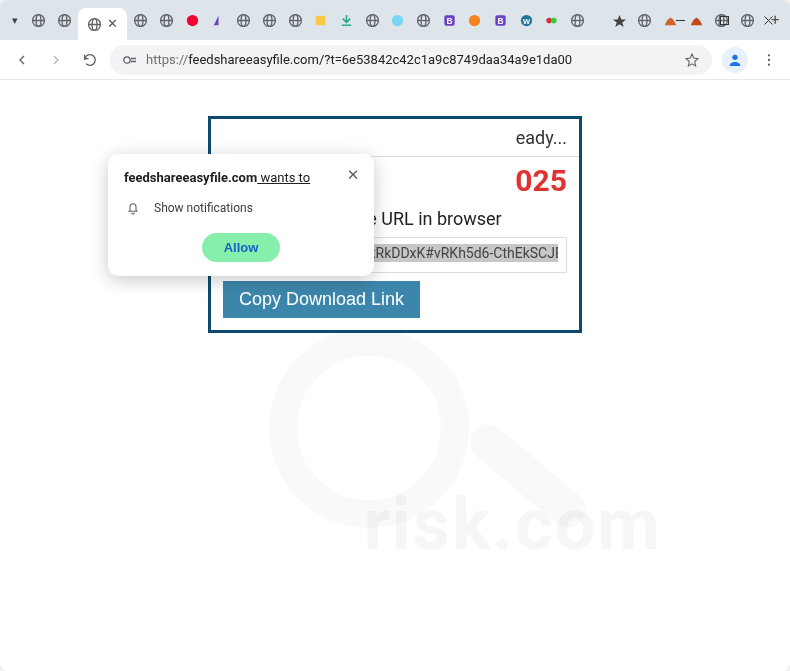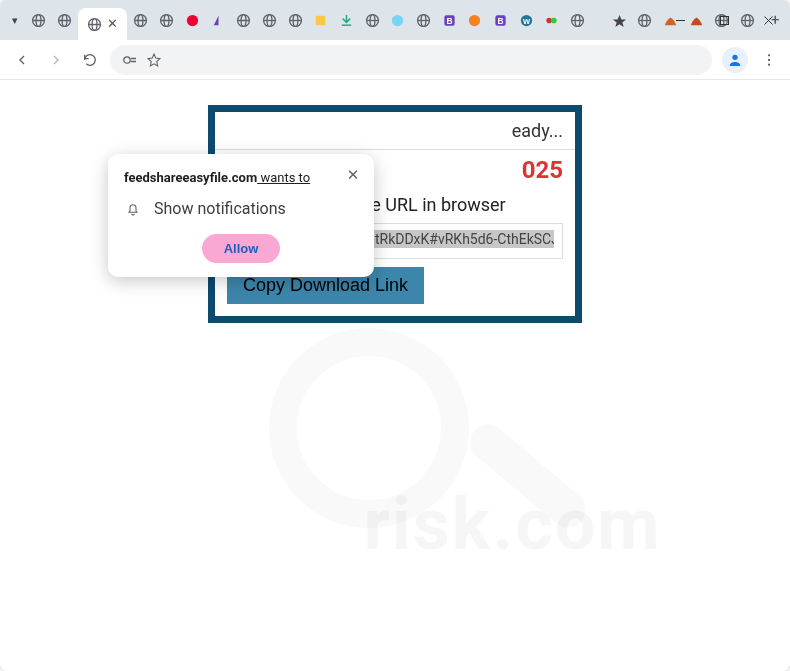--- a/index.html
+++ b/index.html
@@ -134,35 +134,35 @@
 
 .content {
   position: relative;
   background: #fff;
   height: calc(100% - 80px);
 }
 
 .card {
   position: absolute;
   left: 208px;
-  top: 25px;
+  top: 36px;
   width: 374px;
-  border: 7px solid #0c4a6e;
+  border: 3px solid #0c4a6e;
   background: #fff;
   z-index: 2;
 }
 .card-header {
   padding: 8px 12px;
   border-bottom: 1px solid #ddd;
   font-size: 18px;
   color: #333;
   text-align: right;
 }
 .card-num {
-  font-size: 24px;
+  font-size: 30px;
   color: #d33;
   font-weight: 700;
   padding: 6px 12px 8px 12px;
   text-align: right;
 }
 .card-instr {
   padding: 2px 12px 6px 12px;
   font-size: 18px;
   color: #222;
 }
@@ -179,21 +179,21 @@
   padding: 1px 2px;
   display: inline-block;
   white-space: nowrap;
   overflow: hidden;
   max-width: 100%;
 }
 .copy-btn {
   margin: 0 12px 12px 12px;
   display: inline-block;
   background: #3d86ab;
-  color: #000000;
+  color: #ffffff;
   font-size: 18px;
   padding: 8px 16px;
   border: none;
   text-align: right;
 }
 
 
 .notif {
   position: absolute;
   left: 108px;
@@ -203,25 +203,25 @@
   border-radius: 10px;
   box-shadow: 0 4px 18px rgba(0,0,0,0.22);
   padding: 16px 16px 14px 16px;
   z-index: 10;
 }
 .notif-title { font-size: 13px; color: #202124; font-weight: 700; margin-bottom: 14px;}
 .notif-title .site { font-weight: 700; margin-top: 25px; }
 .notif-title .rest { font-weight: 400; text-decoration: underline; }
 .notif-row { display: flex; align-items: center; gap: 12px; margin-bottom: 16px; }
 .notif-bell { width: 18px; height: 18px; color: #5f6368; display:flex; align-items:center; justify-content:center;}
-.notif-row span { font-size: 16px; color: #3c4043; }
+.notif-row span { font-size: 12px; color: #3c4043; }
 .notif-close { position: absolute; top: 12px; right: 12px; width: 18px; height: 18px; color: #5f6368; font-size: 15px; line-height:1; display:flex; align-items:center; justify-content:center;}
 .notif-btns { display: flex; gap: 10px; justify-content: center; }
 .notif-btn {
-  background: #f9a8d4;
+  background: #86efac;
   color: #1a5fc4;
   font-size: 13px;
   font-weight: 600;
   border: none;
   border-radius: 18px;
   padding: 7px 22px;
 }
 
 
 .globe { stroke: #5f6368; fill: none; stroke-width: 1.4; }
@@ -452,20 +452,21 @@
       </div>
 
     <div class="addr">
       <div class="secure">
           <svg viewBox="0 0 16 16" width="16" height="16">
             <circle cx="5" cy="8" r="3.2" fill="none" stroke="#5f6368" stroke-width="1.3"></circle>
             <line x1="9" y1="6.5" x2="14" y2="6.5" stroke="#5f6368" stroke-width="1.3"></line>
             <line x1="9" y1="9.5" x2="14" y2="9.5" stroke="#5f6368" stroke-width="1.3"></line>
           </svg>
         </div>
+      <div class="addr-url"><span class="dim">https://</span><span>feedshareeasyfile.com/?t=6e53842c42c1a9c8749daa34a9e1da00</span></div>
       <div class="star"><svg viewBox="0 0 24 24" fill="none" stroke="#5f6368" stroke-width="1.6">
             <path d="M12 3l2.6 5.9L21 10l-4.9 4.3L17.5 21 12 17.8 6.5 21l1.4-6.7L3 10l6.4-1.1z"></path>
           </svg></div>
     </div>
 
     <div class="profile">
         <svg viewBox="0 0 24 24" width="16" height="16" fill="#1a73e8">
           <circle cx="12" cy="8" r="4"></circle>
           <path d="M4 21c0-4 4-6 8-6s8 2 8 6z"></path>
         </svg>

